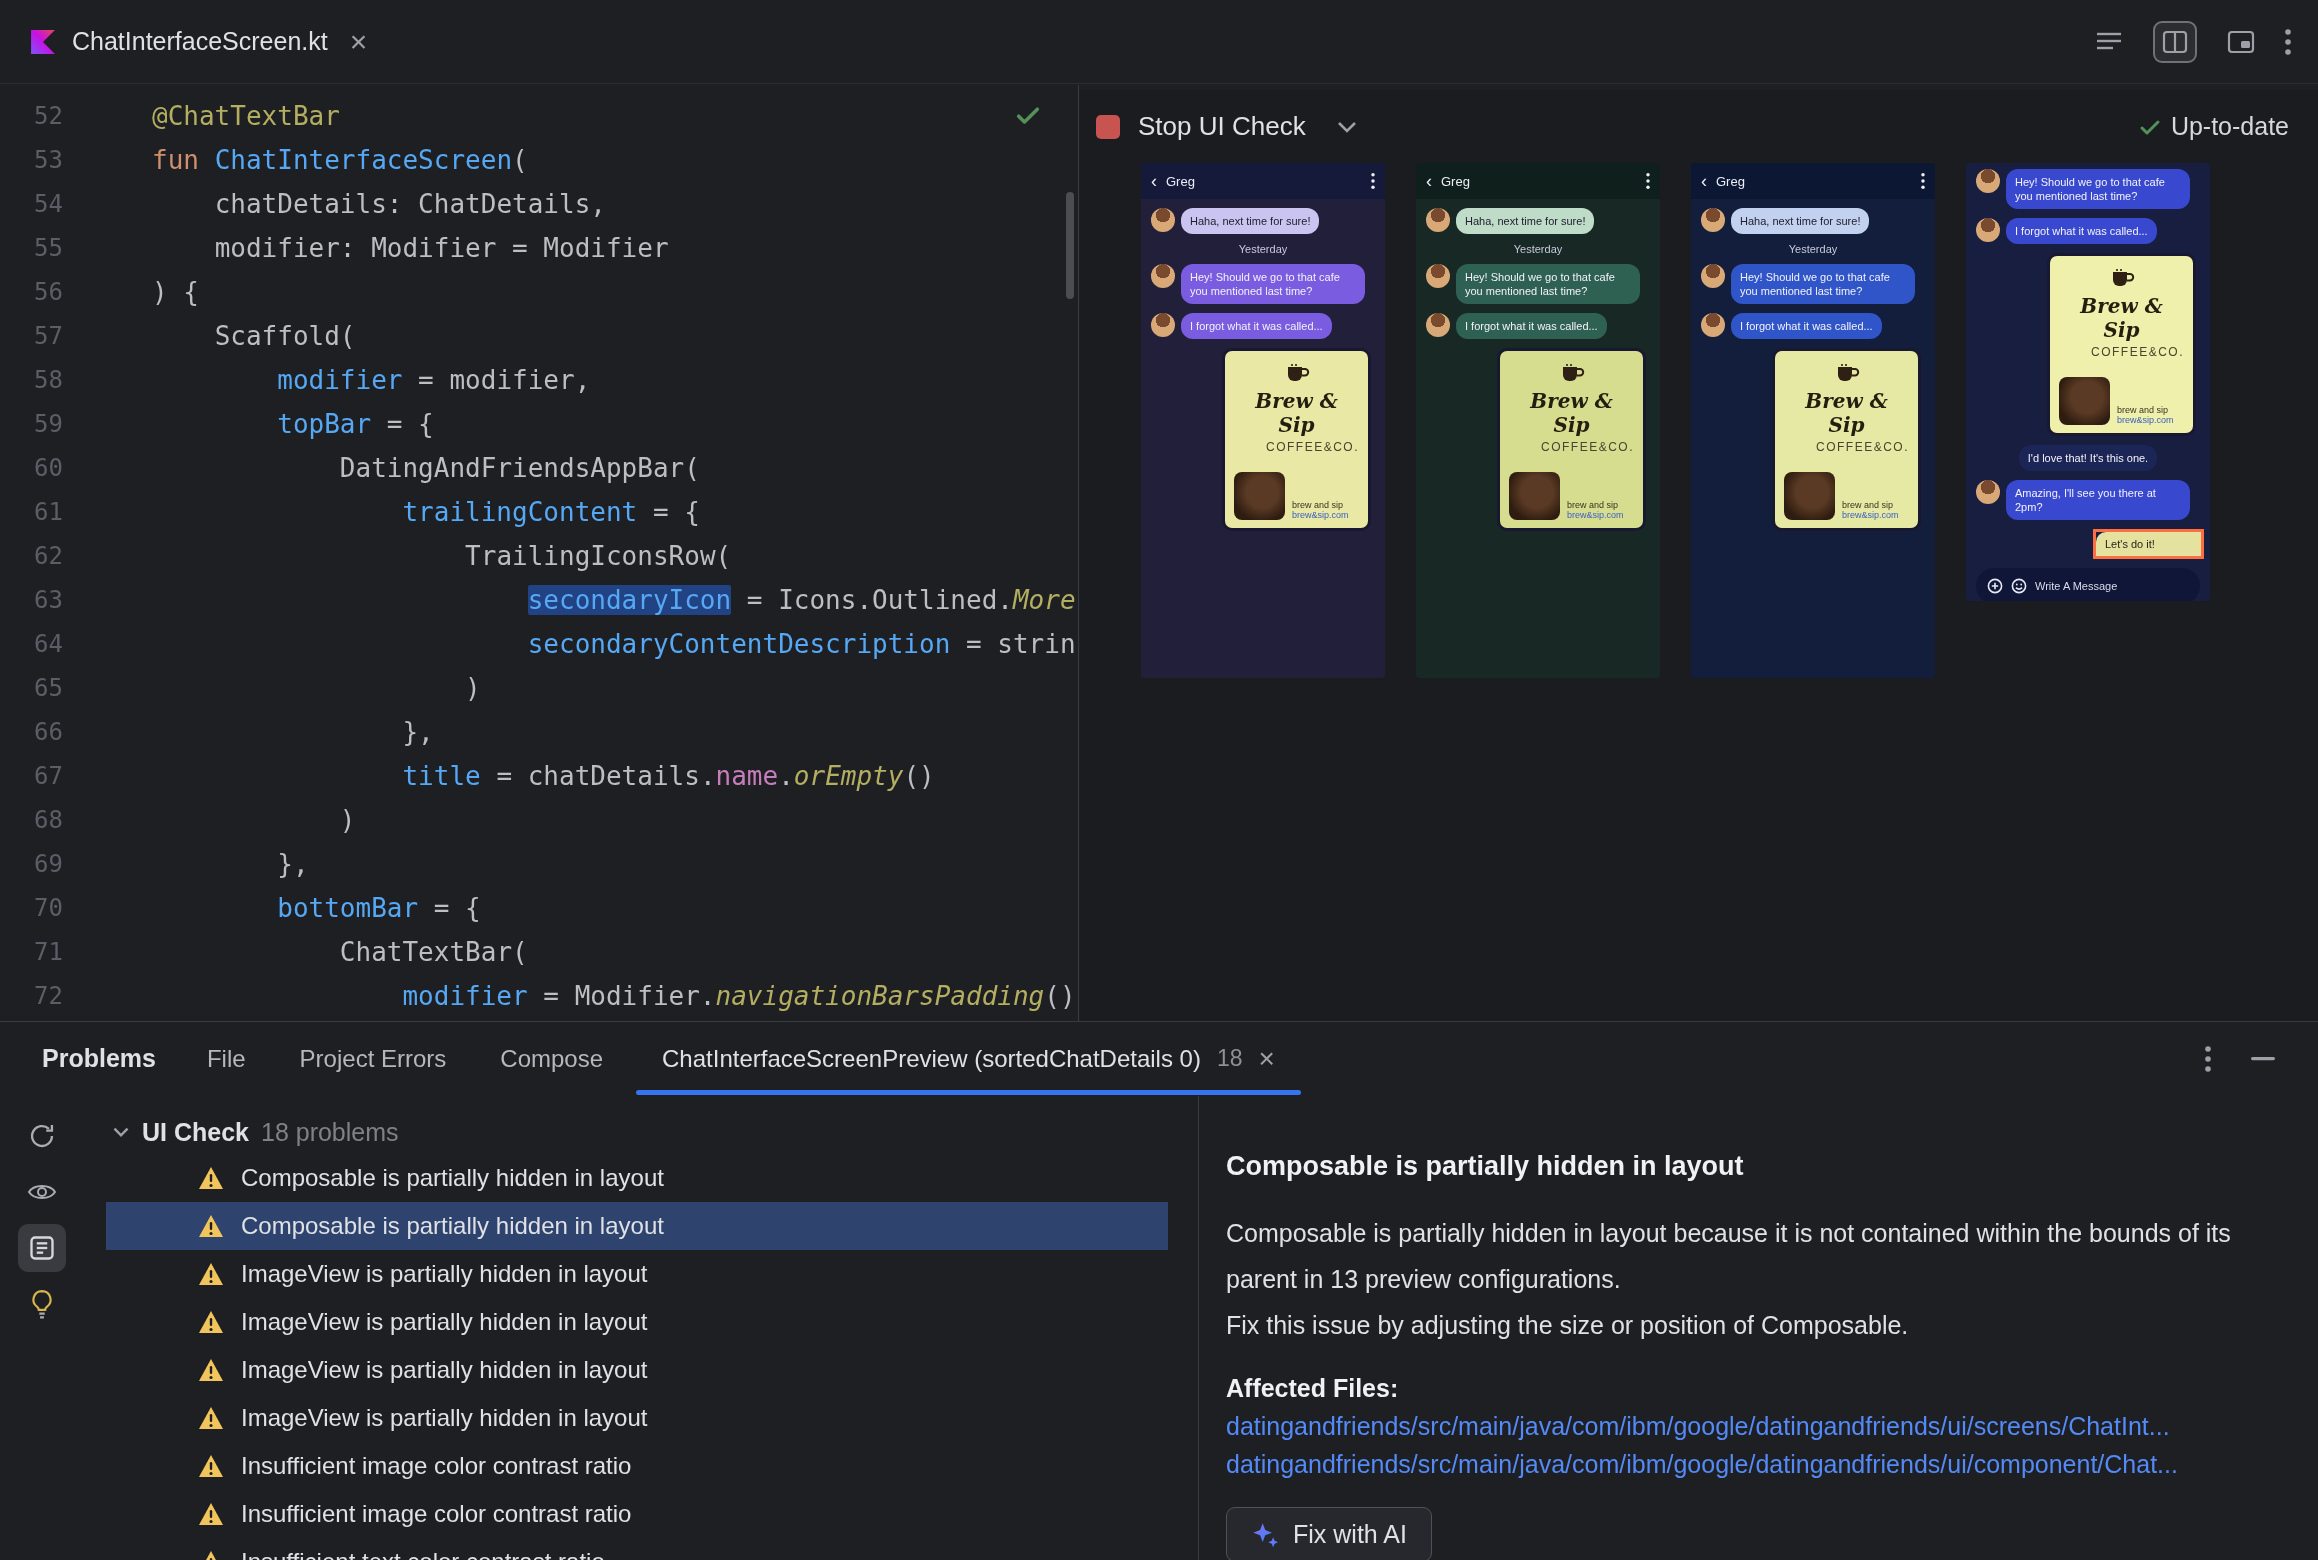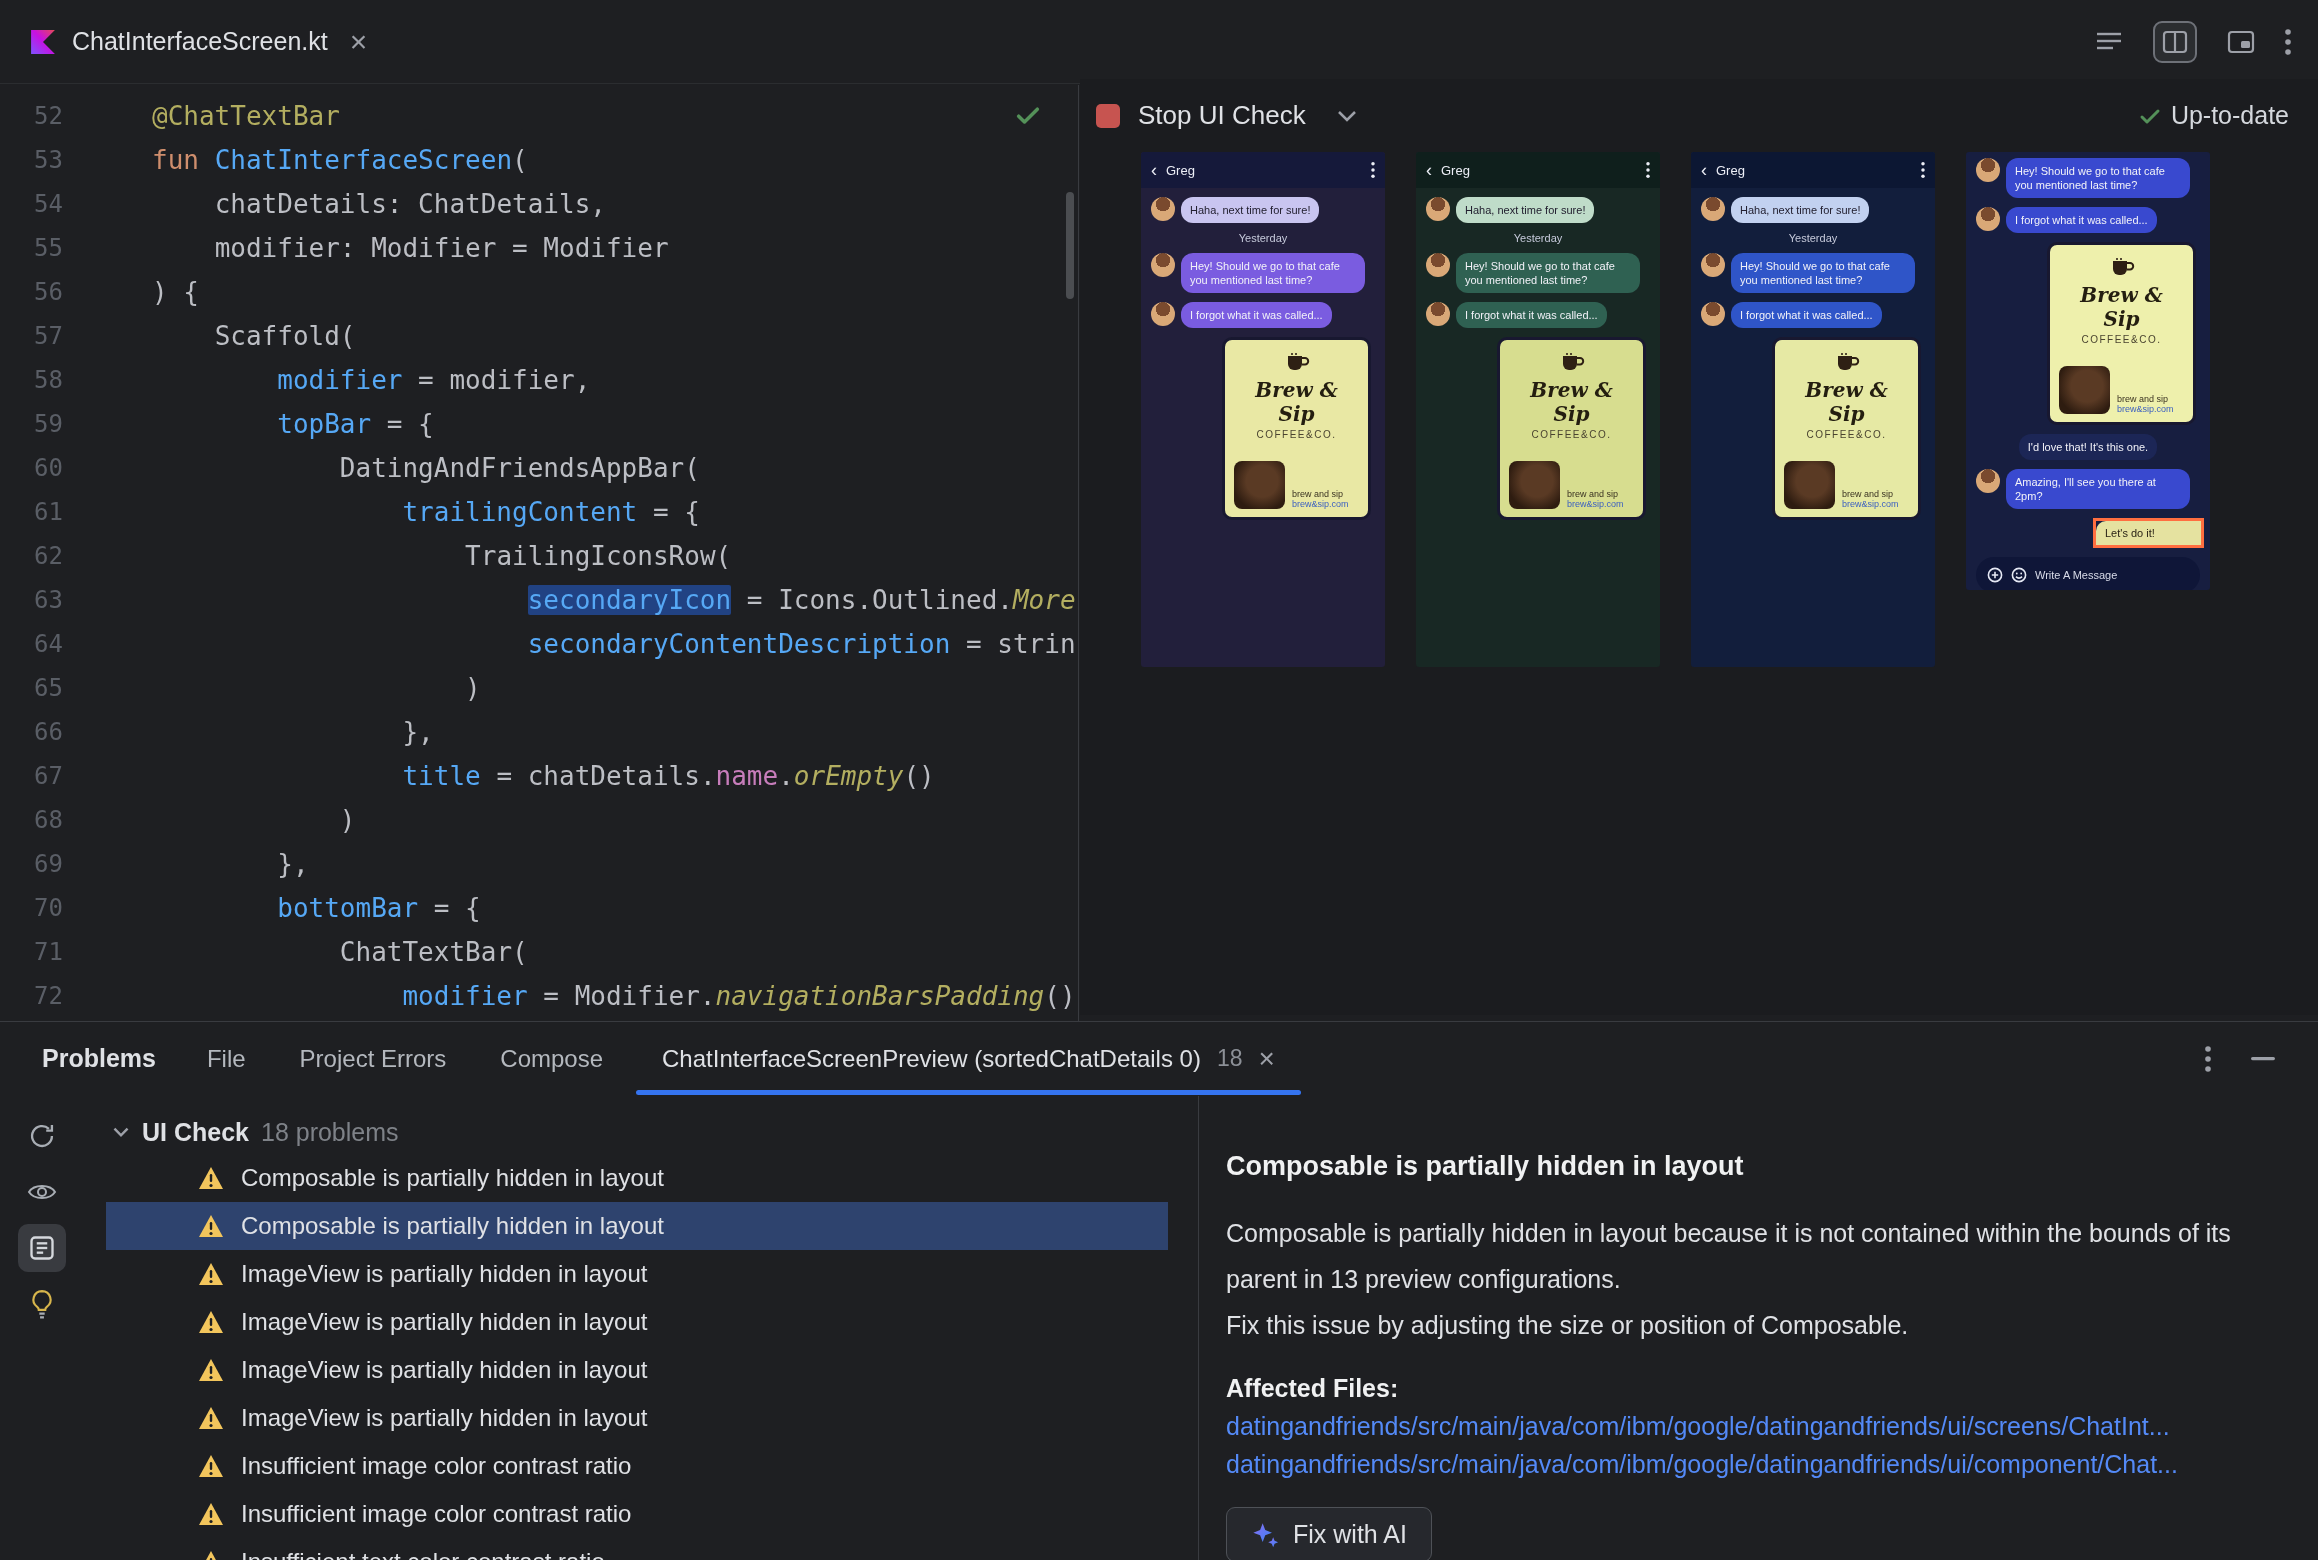--- a/index.html
+++ b/index.html
@@ -22,21 +22,21 @@
   .cl{display:flex;height:44px;line-height:44px;font-family:"DejaVu Sans Mono",monospace;font-size:26px;white-space:pre}
   .ln{width:63px;text-align:right;color:#5A5E66;font-size:24px;flex:none}
   .ct{padding-left:89px}
   .d{color:#BCBEC4}.kw{color:#CF8E6D}.ann{color:#B3AE60}.fn{color:#56A8F5}.na{color:#56A8F5}
   .prop{color:#C77DBB}.ext{color:#B3AE60;font-style:italic}
   .sel{background:#214283;border-radius:2px}
   #inspect-ok{position:absolute;right:36px;top:16px}
   #ed-scroll{position:absolute;right:4px;top:107px;width:8px;height:107px;background:#4B4D51;border-radius:4px}
 
   
-  #preview{position:absolute;left:1080px;top:79px;width:1239px;height:936px;background:#1B1C1F;overflow:hidden}
+  #preview{position:absolute;left:1080px;top:90px;width:1239px;height:936px;background:#1B1C1F;overflow:hidden}
   #pv-toolbar{height:73px;display:flex;align-items:center;padding:0 30px 0 16px;gap:20px}
   .stop-btn{display:flex;align-items:center;gap:18px}
   .stop-sq{width:24px;height:24px;background:#C75450;border-radius:5px}
   .pv-label{font-size:26px;color:#DFE1E5}
   .chev{color:#9DA0A8;margin-left:10px}
   .upd{margin-left:auto;display:flex;gap:9px;align-items:center;font-size:25px;color:#D5D8DD}
   #pv-canvas{position:relative;height:862px;overflow:hidden}
   .prow{position:absolute;display:flex;gap:31px;left:61px}
   #row1{top:0}
   #row-labels{position:absolute;top:455px;left:61px;display:flex;gap:31px}
@@ -49,21 +49,21 @@
   .mrow{display:flex;align-items:flex-start;gap:6px}
   .mrow.r{justify-content:center}
   .av{width:24px;height:24px;border-radius:50%;background:radial-gradient(circle at 50% 30%,#7A4A2E 0 34%,#D9A877 35%);flex:none}
   .bub{max-width:184px;padding:6px 9px;border-radius:12px;font-size:11px;line-height:14px;color:#F2F2F8;background:var(--bu)}
   .bub.dark{background:var(--rb)}
   .bub.pale{background:var(--pale);color:#232030}
   .day{text-align:center;font-size:11px;color:#C6CADB}
   .bcard{width:149px;height:183px;margin-left:auto;margin-right:4px;background:var(--card);border:3px solid #181830;border-radius:10px;padding:12px 9px 8px;color:#2B2416;flex:none;display:flex;flex-direction:column}
   .bcard .cup{display:flex;justify-content:center}
   .bcard .brand{text-align:center;font-family:"DejaVu Serif",serif;font-style:italic;font-weight:bold;font-size:20px;color:#241E10;margin-top:4px}
-  .bcard .tag{text-align:center;font-size:10px;letter-spacing:1.5px;color:#4A4430;margin-top:3px}
+  .bcard .tag{text-align:right;font-size:12px;letter-spacing:1.5px;color:#4A4430;margin-top:3px}
   .bcard .cb{display:flex;align-items:flex-end;gap:7px;margin-top:auto}
   .cupphoto{width:51px;height:48px;background:radial-gradient(circle at 55% 42%,#5A3A24 0 40%,#2E1C10 75%);border-radius:8px}
   .t1{font-size:9px;color:#3A3322}
   .t2{font-size:9px;color:#3B5FC0}
   .clipbox{border:3px solid #FF6E40;width:111px;height:30px;overflow:hidden;margin-left:auto;margin-right:-4px;flex:none}
   .clipbubble{width:123px;height:40px;background:#E5E2A0;color:#2B2416;font-size:11px;padding:6px 9px;border-radius:10px}
   .inbar{height:36px;background:var(--in);border-radius:20px;display:flex;align-items:center;gap:8px;padding:0 11px;margin-top:auto;flex:none}
   .inbar .wt{font-size:11px;color:#D8DBE8}
   .ph-head{height:36px;background:var(--hd);display:flex;align-items:center;gap:9px;padding:0 10px;margin:0 -10px;color:#ECEEF6;font-size:13px;flex:none}
   .ph-head .bk{font-size:18px;line-height:1}

